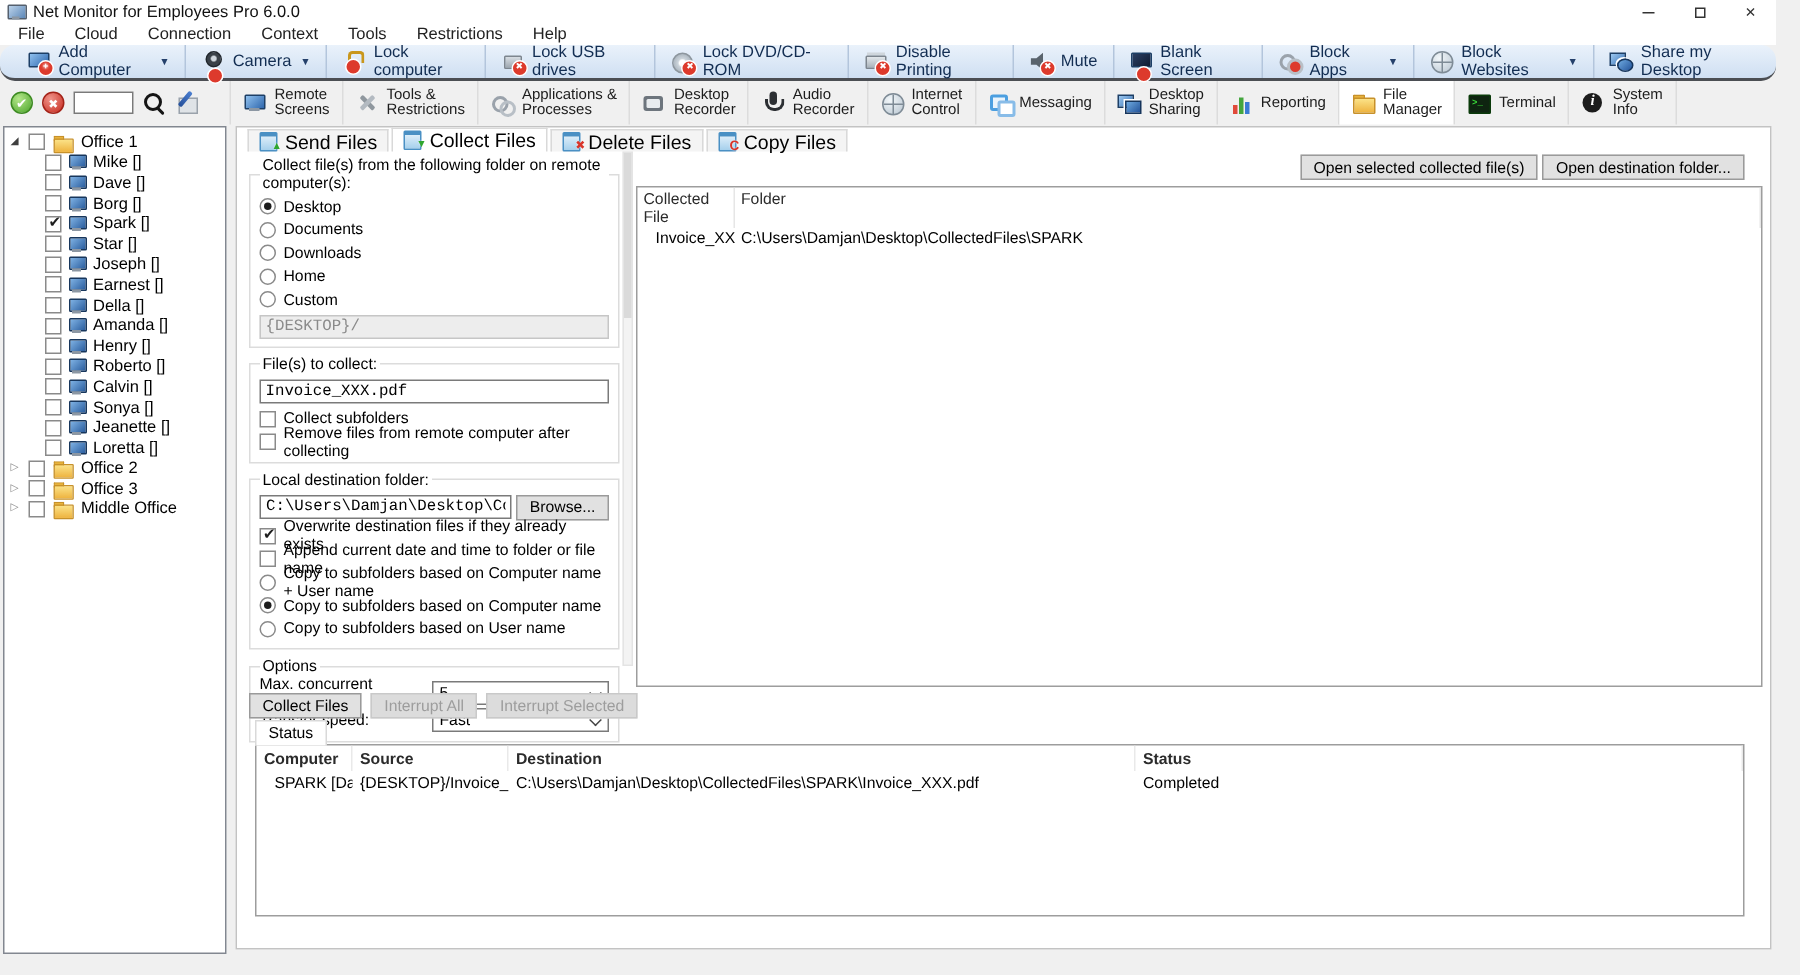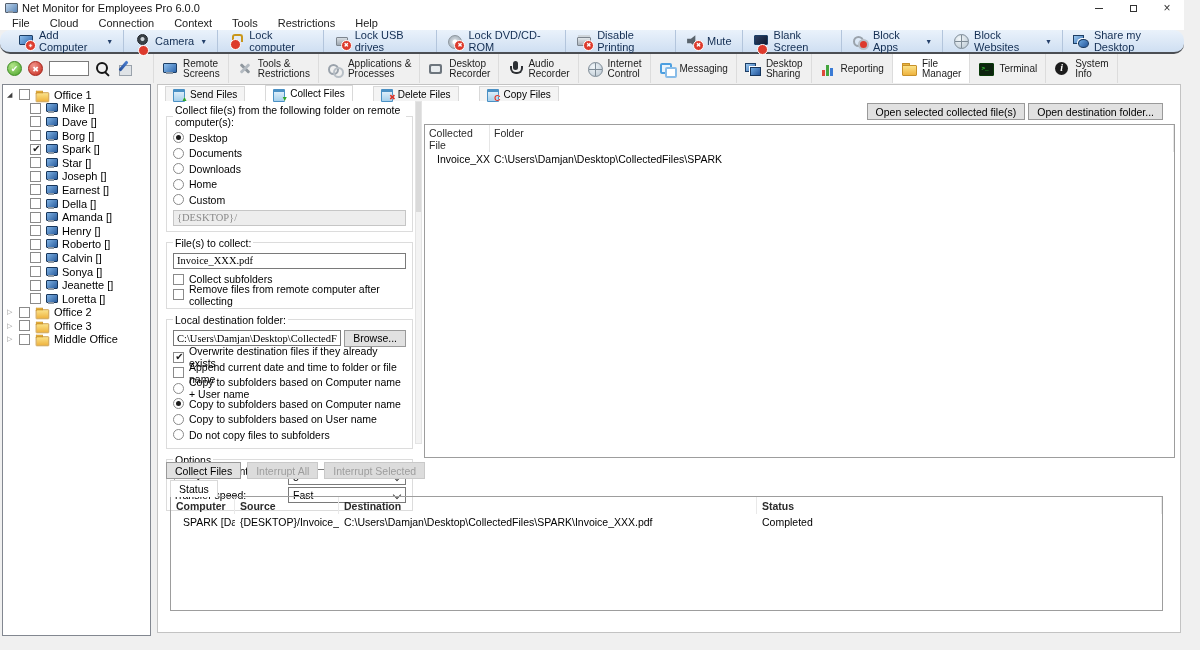--- a/index.html
+++ b/index.html
@@ -103,36 +103,36 @@
   .cb{width:11px;height:11px;border:1px solid #8a8a8a;background:#fff;flex:none;position:relative;}
   .is-checked .cb::after,.cbx.is-on::after{content:"✔";position:absolute;left:0;top:-2px;width:11px;text-align:center;font-size:10px;color:#1d1d1d;}
   .t-folder{width:16px;height:14px;position:relative;flex:none;transform:scale(.9);}
   .t-pc{width:13px;height:12px;position:relative;flex:none;}
   .t-pc::before{content:"";position:absolute;left:1px;top:1px;width:10px;height:7px;background:linear-gradient(135deg,#7fb2e4,#2a5d9e);border:1px solid #17365c;border-radius:1px;}
   .t-pc::after{content:"";position:absolute;left:3px;top:9px;width:6px;height:2px;background:#8c97a3;}
   .tlabel{white-space:nowrap;}
   
   .main{position:absolute;left:157px;top:84px;right:3px;bottom:17px;background:#fff;border:1px solid #c3c3c3;}
   .ftabs{position:absolute;left:7px;top:0;display:flex;align-items:flex-end;height:16px;}
-  .ftab{display:flex;align-items:center;gap:4px;height:15px;padding:0 7px;border:1px solid #d9d9d9;border-bottom:none;background:#f4f4f4;font-size:10px;margin-right:20px;}
+  .ftab{display:flex;align-items:flex-start;gap:4px;height:15px;padding:0 7px;border:1px solid #d9d9d9;border-bottom:none;background:#f4f4f4;font-size:13px;margin-right:2px;}
   .ftab.is-active{background:#fff;height:16px;position:relative;}
   .fic{width:13px;height:12px;position:relative;flex:none;}
   .fic::before{content:"";position:absolute;left:0;top:1px;width:10px;height:9px;border:1px solid #4a90c4;border-top:3px solid #4a90c4;background:linear-gradient(#dcedf9,#a6d0ec);border-radius:1px;}
   .ic-send-files::after{content:"▲";position:absolute;right:-2px;bottom:-2px;font-size:7px;color:#2fa62f;text-shadow:0 0 1px #fff;}
   .ic-collect-files::after{content:"▼";position:absolute;right:-2px;bottom:-2px;font-size:7px;color:#2fa62f;text-shadow:0 0 1px #fff;}
   .ic-delete-files::after{content:"✖";position:absolute;right:-2px;bottom:-2px;font-size:8px;color:#d8352a;text-shadow:0 0 1px #fff;}
   .ic-copy-files::after{content:"C";position:absolute;right:-1px;bottom:-3px;font-size:9px;font-weight:bold;color:#d8352a;text-shadow:0 0 1px #fff;}
   
   .formcol{position:absolute;left:8px;top:19px;width:247px;}
   fieldset{margin:0 0 5px;border:1px solid #dcdcdc;padding:2px 6px 5px;}
   legend{font-size:10.5px;padding:0 2px;}
   .frow{display:flex;align-items:center;gap:5px;height:15.5px;font-size:10.5px;}
   .rd{width:11px;height:11px;border:1px solid #8a8a8a;border-radius:50%;background:#fff;flex:none;position:relative;}
   .is-selected .rd::after{content:"";position:absolute;left:2px;top:2px;width:5px;height:5px;border-radius:50%;background:#1d1d1d;}
-  .tin{height:16px;border:1px solid #7a7a7a;background:#fff;font-size:10.5px;padding:0 3px;font-family:Liberation Serif, serif;width:100%;}
+  .tin{height:16px;border:1px solid #7a7a7a;background:#fff;font-size:10.5px;padding:0 3px;font-family:Liberation Mono, monospace;width:100%;}
   .tin.dis{background:#ededed;border-color:#c6c6c6;color:#8a8a8a;}
   .destrow{display:flex;gap:3px;align-items:center;margin:2px 0 3px;}
   .btn{height:17px;background:#e1e1e1;border:1px solid #9a9a9a;font-size:10.5px;padding:0 8px;font-family:inherit;color:#000;}
   .btn.is-disabled,.btn[disabled]{background:#dcdcdc;border-color:#c9c9c9;color:#9d9d9d;}
   .optrow{display:flex;align-items:center;height:17px;font-size:10.5px;margin:1px 0;}
   .optrow .olabel{flex:1;}
   .sel{width:118px;height:16px;border:1px solid #7a7a7a;background:#fff;position:relative;display:flex;align-items:center;padding:0 16px 0 4px;font-size:10.5px;}
   .sel::after{content:"";position:absolute;right:5px;top:4px;width:5px;height:5px;border-right:1px solid #444;border-bottom:1px solid #444;transform:rotate(45deg);}
   .actions{position:absolute;left:8px;top:377px;display:flex;gap:6px;}
   .fscroll{position:absolute;left:257px;top:16px;width:7px;height:343px;background:#f3f3f3;border:1px solid #e4e4e4;}
@@ -487,24 +487,20 @@
             <span>Copy to subfolders based on Computer name + User name</span>
           </div>
           <div class="frow is-selected">
             <span class="rd"></span>
             <span>Copy to subfolders based on Computer name</span>
           </div>
           <div class="frow">
             <span class="rd"></span>
             <span>Copy to subfolders based on User name</span>
           </div>
-          <div class="frow">
-            <span class="rd"></span>
-            <span>Do not copy files to subfolders</span>
-          </div>
       </fieldset>
 
       <fieldset>
         <legend>Options</legend>
         <div class="optrow">
           <span class="olabel">Max. concurrent transfers:</span>
           <div class="sel">
               <span>5</span>
             </div>
         </div>

